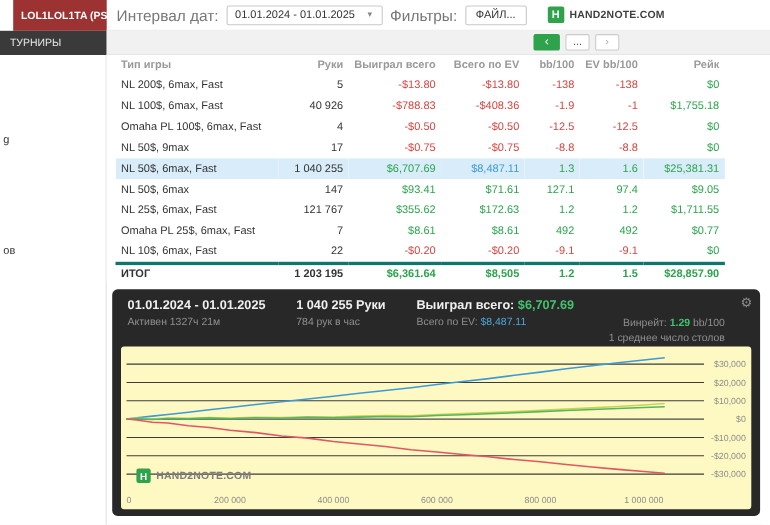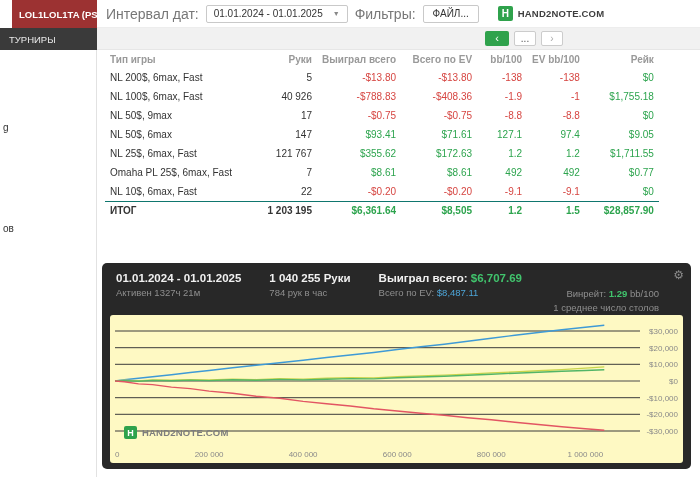--- a/index.html
+++ b/index.html
@@ -39,21 +39,21 @@
   .fwd-btn { color:#aaa; }
 
   
   .table-wrap { position:absolute; left:97px; top:50px; width:603px; background:#fff; }
   table { border-collapse:collapse; margin-left:8px; font-size:10px; table-layout:fixed; }
   th { color:#999; font-weight:bold; text-align:right; height:18px; padding:0 5px; white-space:nowrap; }
   th:first-child { text-align:left; }
   td { height:19px; padding:0 5px; color:#333; white-space:nowrap; overflow:hidden; }
   td.num { text-align:right; }
   tr.highlight { background:#d9ecf9; }
-  tr.total-row td { font-weight:bold; border-top:1px solid #0f766e; }
+  tr.total-row td { font-weight:bold; border-top:3px solid #0f766e; }
   .pos { color:#2da44e; } .neg { color:#d64541; } .evblue { color:#3d9bd3; }
 
   
   .panel { position:absolute; left:102px; top:263px; width:589px; height:206px; background:#282828; border-radius:5px; }
   .panel-header { display:flex; gap:28px; padding:9px 16px 4px 14px; }
   .t1 { font-size:11.5px; font-weight:bold; color:#f0f0f0; white-space:nowrap; }
   .t2 { font-size:9.5px; color:#8f8f8f; margin-top:3px; white-space:nowrap; }
   .ph-right { margin-left:auto; text-align:right; padding-right:16px;margin-top:16px; }
   .won-val { color:#41c46d; }
   .ev-val { color:#4da6d9; }
@@ -141,27 +141,45 @@
           <tr>
       <td>NL 100$, 6max, Fast</td>
       <td class="num">40 926</td>
       <td class="num neg">-$788.83</td>
       <td class="num neg">-$408.36</td>
       <td class="num neg">-1.9</td>
       <td class="num neg">-1</td>
       <td class="num pos">$1,755.18</td>
     </tr>
           <tr>
+      <td>Omaha PL 100$, 6max, Fast</td>
+      <td class="num">4</td>
+      <td class="num neg">-$0.50</td>
+      <td class="num neg">-$0.50</td>
+      <td class="num neg">-12.5</td>
+      <td class="num neg">-12.5</td>
+      <td class="num pos">$0</td>
+    </tr>
+          <tr>
       <td>NL 50$, 9max</td>
       <td class="num">17</td>
       <td class="num neg">-$0.75</td>
       <td class="num neg">-$0.75</td>
       <td class="num neg">-8.8</td>
       <td class="num neg">-8.8</td>
       <td class="num pos">$0</td>
+    </tr>
+          <tr class="highlight">
+      <td>NL 50$, 6max, Fast</td>
+      <td class="num">1 040 255</td>
+      <td class="num pos">$6,707.69</td>
+      <td class="num evblue">$8,487.11</td>
+      <td class="num pos">1.3</td>
+      <td class="num pos">1.6</td>
+      <td class="num pos">$25,381.31</td>
     </tr>
           <tr>
       <td>NL 50$, 6max</td>
       <td class="num">147</td>
       <td class="num pos">$93.41</td>
       <td class="num pos">$71.61</td>
       <td class="num pos">127.1</td>
       <td class="num pos">97.4</td>
       <td class="num pos">$9.05</td>
     </tr>

